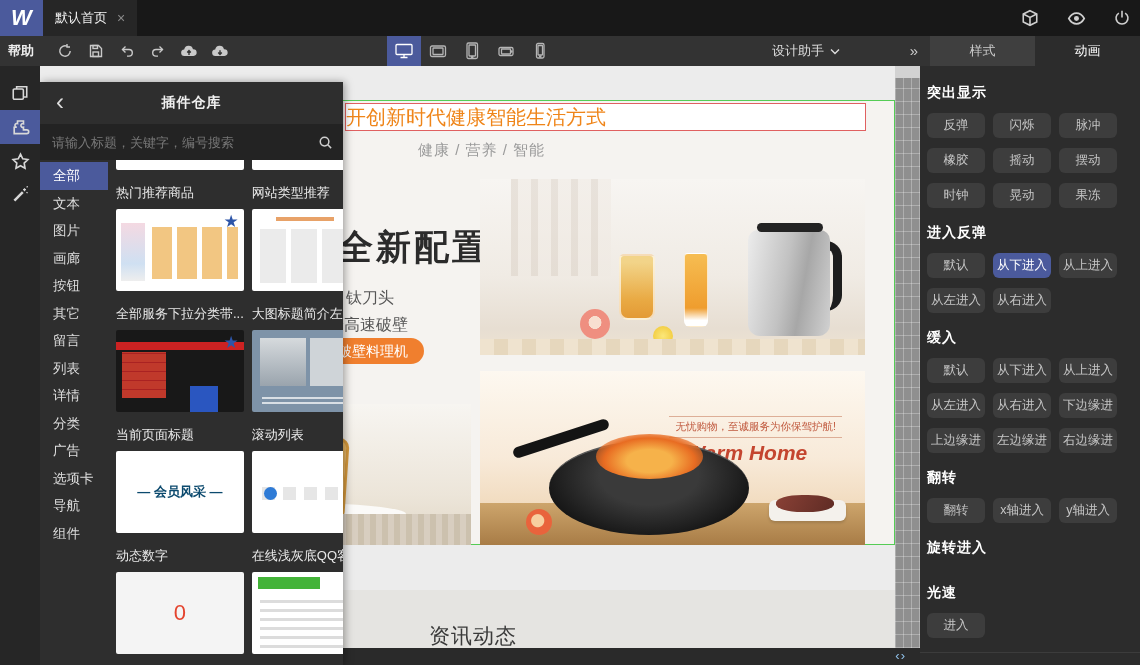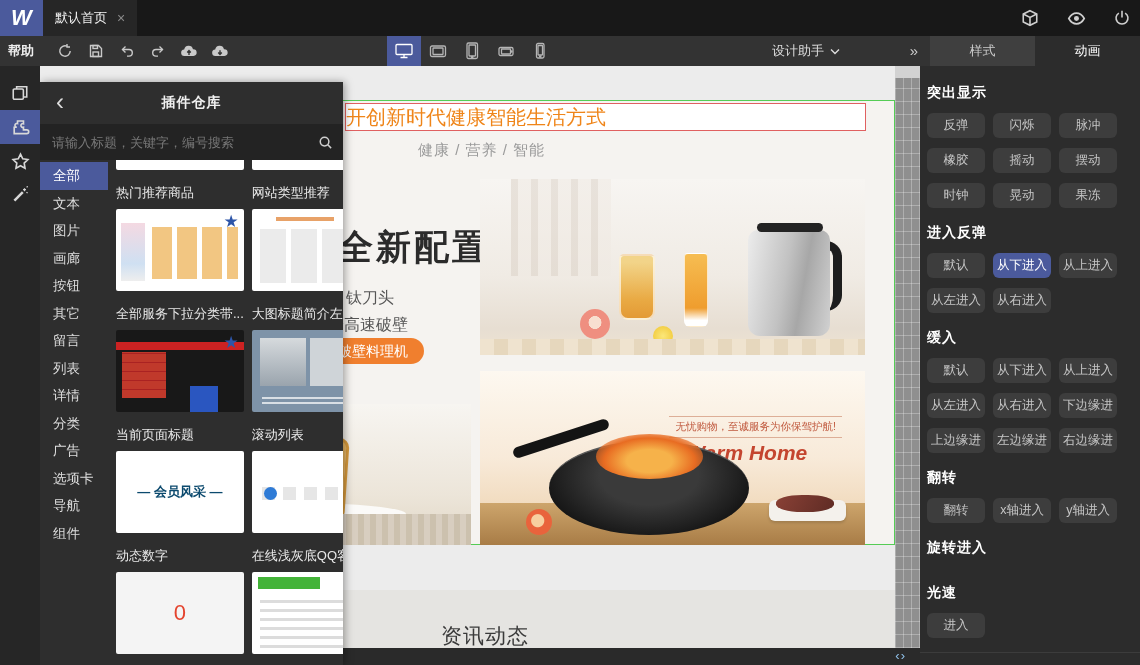--- a/index.html
+++ b/index.html
@@ -97,21 +97,21 @@
   .scene-toast{left:108px;top:338px;width:323px;height:141px;
         background:linear-gradient(180deg,#f7f5f1 0%,#ece5d9 65%,#e0d6c5 100%);}
   .ts-toast1,.ts-toast2{position:absolute;width:96px;height:84px;border-radius:10px;
         background:linear-gradient(150deg,#f3cc84,#e2a94f 70%);border:3px solid #d99b3c;}
   .ts-toast1{left:18%;top:8%;transform:rotate(-8deg);}
   .ts-toast2{left:32%;top:22%;transform:rotate(4deg);}
   .ts-plate{position:absolute;left:10%;bottom:14%;width:70%;height:16%;border-radius:50%;background:#fbfaf8;
         box-shadow:0 2px 2px rgba(0,0,0,.12);}
   .ts-mat{position:absolute;left:0;bottom:0;width:100%;height:22%;
         background:repeating-linear-gradient(90deg,#d8cec0 0 6px,#ccc1ae 6px 12px);}
-  .news-section{position:absolute;left:16px;top:524px;width:855px;height:58px;background:#e5e4e1;}
+  .news-section{position:absolute;left:4px;top:524px;width:855px;height:58px;background:#e5e4e1;}
   .news-title{position:absolute;left:385px;top:32px;font-size:21px;color:#3a3a3a;font-weight:500;letter-spacing:1px;}
   .minimap{position:absolute;left:855px;top:0;width:25px;height:582px;background:#8f8f8f;
         background-image:repeating-linear-gradient(0deg,rgba(255,255,255,.28) 0 1px,transparent 1px 13px),
                          repeating-linear-gradient(90deg,rgba(255,255,255,.28) 0 1px,transparent 1px 8px);cursor:pointer;}
   .minimap::before{content:"";position:absolute;left:0;top:0;width:100%;height:12px;background:#d2d2d2;}
 
   
   .plugin-panel{position:absolute;left:40px;top:82px;width:303px;height:583px;background:#2e2e2e;z-index:10;
         box-shadow:2px 0 8px rgba(0,0,0,.35);display:flex;flex-direction:column;}
   .pp-header{height:42px;position:relative;display:flex;align-items:center;justify-content:center;}

